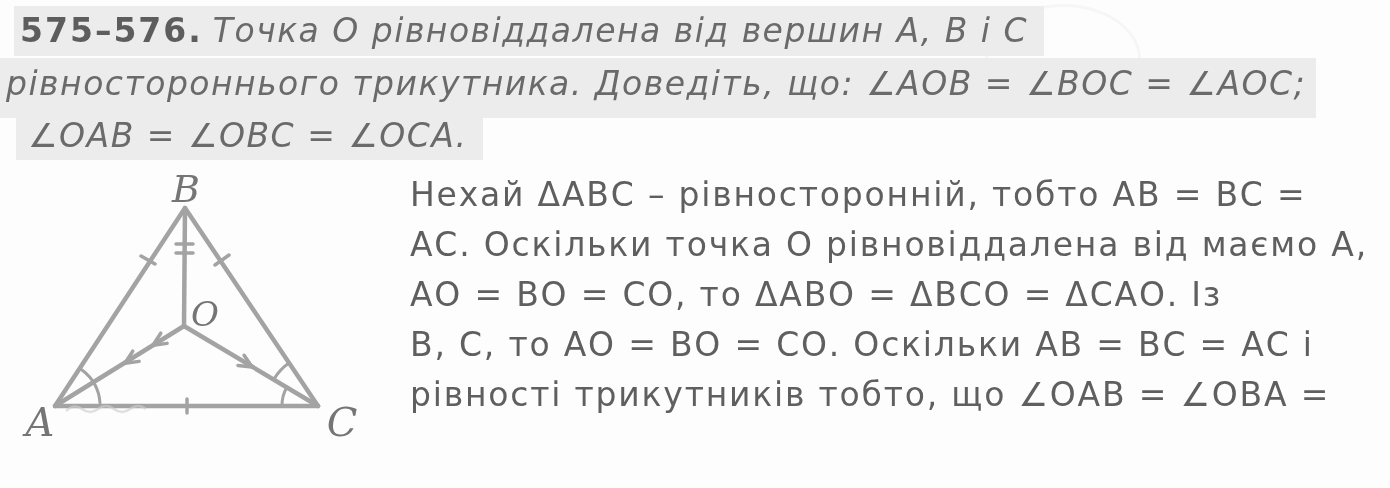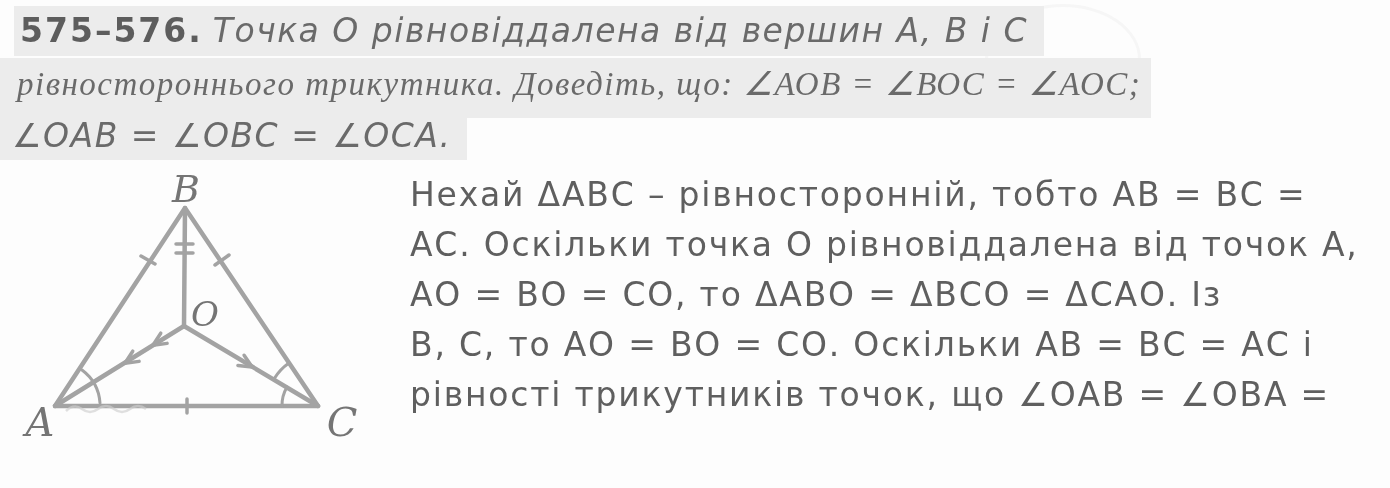--- a/index.html
+++ b/index.html
@@ -7,22 +7,22 @@
     width:1390px;height:488px;position:relative;overflow:hidden;
     background:#fdfdfd;
     font-family:"DejaVu Sans","Liberation Sans",sans-serif;
   }
   
   .hl{
     position:absolute;background:#ececec;white-space:nowrap;
     font-style:italic;color:#6a6a6a;font-size:33px;letter-spacing:1.5px;
   }
   .hl-1{left:14px;top:6px;height:50px;line-height:50px;padding:0 16px 0 6px;}
-  .hl-2{left:0;top:58px;height:60px;line-height:52px;padding:0 10px 0 17px;font-family:Liberation Serif, serif;}
-  .hl-3{left:0;top:112px;height:48px;line-height:48px;padding:0 16px 0 12px;}
+  .hl-2{left:0;top:58px;height:60px;line-height:52px;padding:0 10px 0 6px;}
+  .hl-3{left:16px;top:112px;height:48px;line-height:48px;padding:0 16px 0 12px;}
   .prob-num{
     font-weight:bold;font-style:normal;color:#5d5d5d;
     letter-spacing:2px;margin-right:10px;
   }
   
   .wm-circle{
     position:absolute;left:985px;top:4px;width:150px;height:104px;
     border:3px solid rgba(120,120,120,0.05);border-radius:50%;
   }
   
@@ -85,17 +85,17 @@
   <path class="fig-noise" d="M66,251 Q74,243 82,249 T98,249 T114,249 T130,249 T146,249"></path>
 
   <text class="fig-label" x="186" y="42" font-size="38" text-anchor="middle">B</text>
   <text class="fig-label" x="40" y="276" font-size="40" text-anchor="middle">A</text>
   <text class="fig-label" x="342" y="276" font-size="40" text-anchor="middle">C</text>
   <text class="fig-label" x="205" y="166" font-size="34" text-anchor="middle">O</text>
 </svg>
 
 <div class="solution">
   <div class="line">Нехай ΔАВС – рівносторонній, тобто АВ = ВС =</div>
-  <div class="line">АС. Оскільки точка О рівновіддалена від точок А,</div>
+  <div class="line">АС. Оскільки точка О рівновіддалена від маємо А,</div>
   <div class="line">АО = ВО = СО, то ΔАВО = ΔВСО = ΔСАО. Із</div>
   <div class="line">В, С, то АО = ВО = СО. Оскільки АВ = ВС = АС і</div>
-  <div class="line">рівності трикутників точок, що ∠ОАВ = ∠ОВА =</div>
+  <div class="line">рівності трикутників тобто, що ∠ОАВ = ∠ОВА =</div>
 </div>
 
 </body></html>

